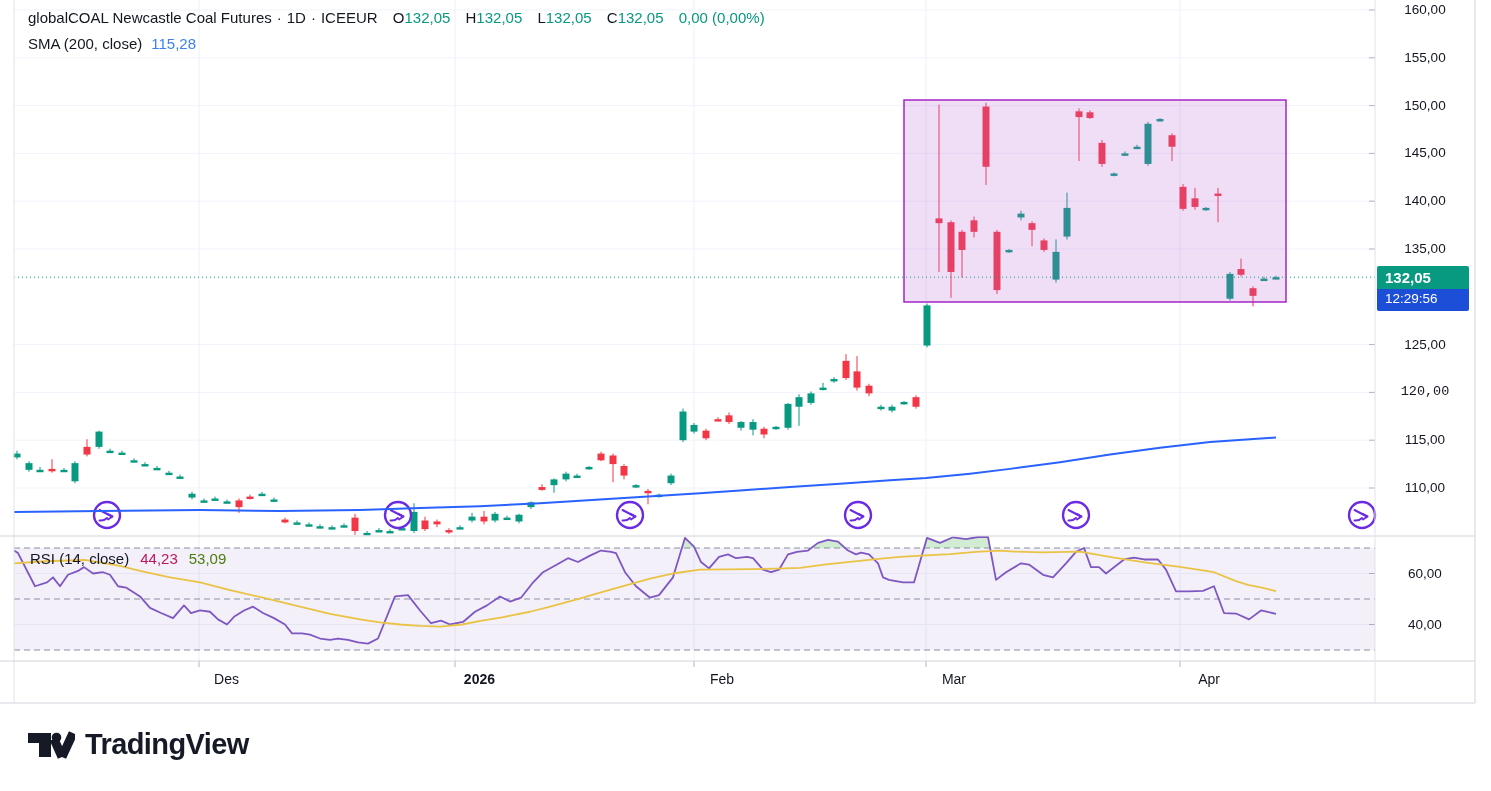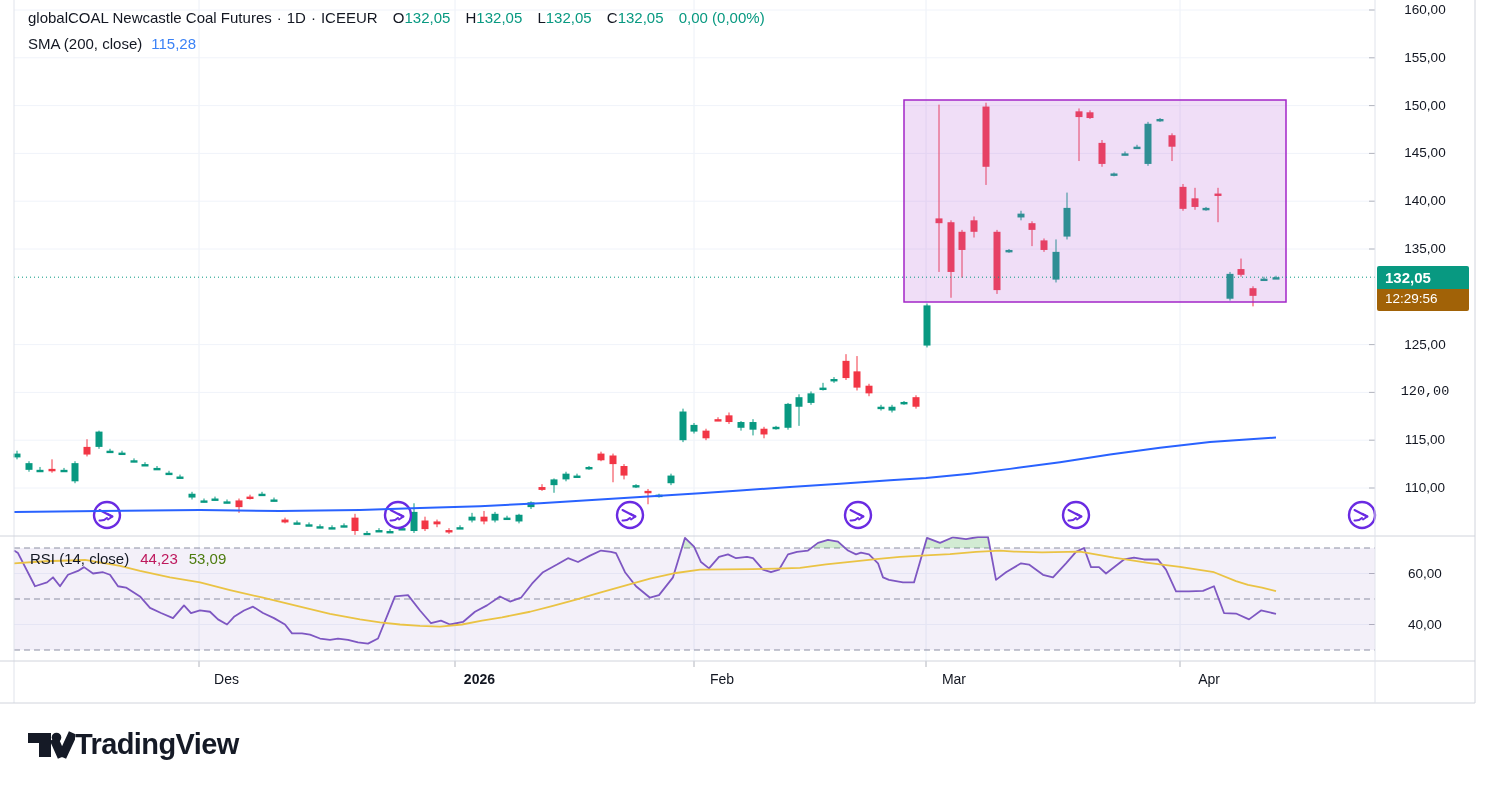--- a/index.html
+++ b/index.html
@@ -12,22 +12,22 @@
   .sep{margin:0 5px}
   .lbl{margin-left:11px}
   .val{color:#089981}
   .blue{color:#3b82f6;margin-left:9px}
   .purple{color:#be185d;margin-left:11px}
   .gold{color:#4d7c0f;margin-left:11px}
   .axis-label{position:absolute;left:1376px;width:98px;text-align:center;font-size:13.5px;z-index:4}
   .time-label{position:absolute;top:671px;width:80px;text-align:right;font-size:14px;z-index:4}
   #badge{position:absolute;left:1377px;width:92px;z-index:6;color:#fff;border-radius:2px;overflow:hidden}
   #badge .r1{background:#089981;font-weight:700;font-size:15px;padding:2px 6px 1px 8px;line-height:20px}
-  #badge .r2{background:#a16207;font-size:13.5px;padding:0 6px 2px 8px;line-height:20px}
-  .logo{position:absolute;left:27px;top:724px;display:flex;align-items:center;z-index:5}
+  #badge .r2{background:#1d4ed8;font-size:13.5px;padding:0 6px 2px 8px;line-height:20px}
+  .logo{position:absolute;left:27px;top:724px;display:flex;align-items:center;gap:10px;z-index:5}
   .logo .word{font-size:29px;font-weight:800;color:#151a26;letter-spacing:-0.6px}
 </style>
 </head>
 <body>
 
 <div id="app">
 
   <svg id="chart" width="1491" height="791">
       <line x1="199" x2="199" y1="0" y2="661" stroke="#ecf0f7"></line>
       <line x1="199" x2="199" y1="661" y2="667" stroke="#b2b5be"></line>

